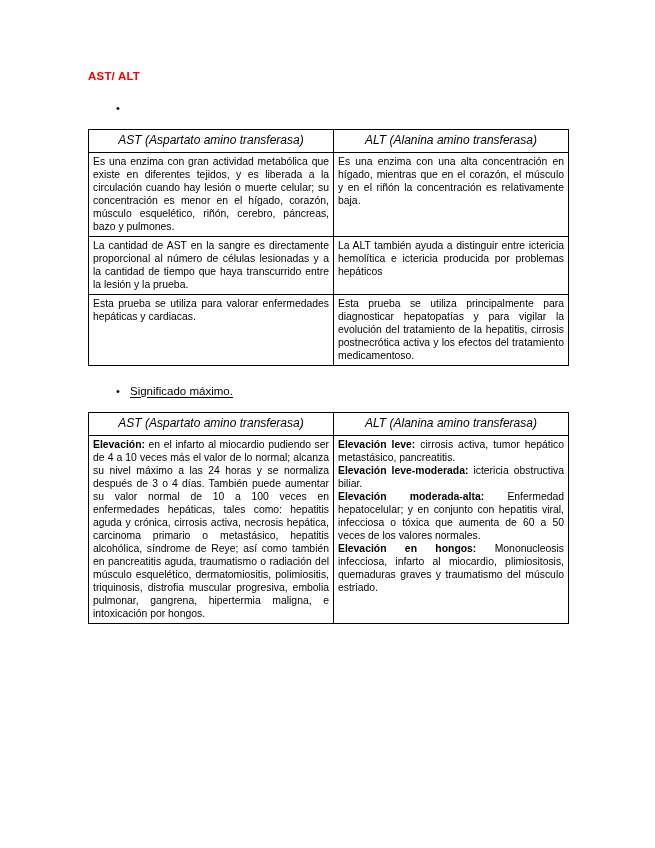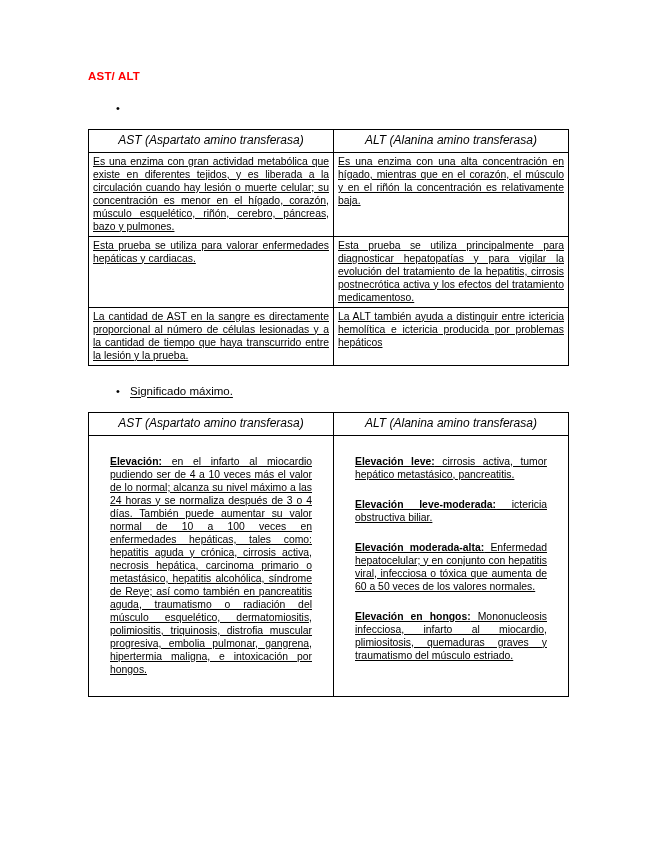--- a/index.html
+++ b/index.html
@@ -68,26 +68,25 @@
   table.doc-table th {
     text-align: center;
     font-size: 12px;
     line-height: 15px;
     padding: 3px 4px 4px 4px;
     font-style: italic;
   }
   table.doc-table td {
     text-align: justify;
     text-justify: inter-word;
-    text-decoration: underline;
   }
   col.c-ast { width: 245px; }
   col.c-alt { width: 235px; }
   .cell-p {
-    margin: 17px;
+    margin: 0;
   }
   .lbl {
     font-weight: bold;
   }
 </style>
 </head>
 <body>
 
 <div class="page">
 
@@ -107,26 +106,26 @@
         <th>AST (Aspartato amino transferasa)</th>
         <th>ALT (Alanina amino transferasa)</th>
       </tr>
     </thead>
     <tbody>
       <tr>
         <td>Es una enzima con gran actividad metabólica que existe en diferentes tejidos, y es liberada a la circulación cuando hay lesión o muerte celular; su concentración es menor en el hígado, corazón, músculo esquelético, riñón, cerebro, páncreas, bazo y pulmones.</td>
         <td>Es una enzima con una alta concentración en hígado, mientras que en el corazón, el músculo y en el riñón la concentración es relativamente baja.</td>
       </tr>
       <tr>
+        <td>La cantidad de AST en la sangre es directamente proporcional al número de células lesionadas y a la cantidad de tiempo que haya transcurrido entre la lesión y la prueba.</td>
+        <td>La ALT también ayuda a distinguir entre ictericia hemolítica e ictericia producida por problemas hepáticos</td>
+      </tr>
+      <tr>
         <td>Esta prueba se utiliza para valorar enfermedades hepáticas y cardiacas.</td>
         <td>Esta prueba se utiliza principalmente para diagnosticar hepatopatías y para vigilar la evolución del tratamiento de la hepatitis, cirrosis postnecrótica activa y los efectos del tratamiento medicamentoso.</td>
-      </tr>
-      <tr>
-        <td>La cantidad de AST en la sangre es directamente proporcional al número de células lesionadas y a la cantidad de tiempo que haya transcurrido entre la lesión y la prueba.</td>
-        <td>La ALT también ayuda a distinguir entre ictericia hemolítica e ictericia producida por problemas hepáticos</td>
       </tr>
     </tbody>
   </table>
 
   <div class="bullet-row">
     <span class="bullet-dot">•</span>
     <span class="bullet-text">Significado máximo.</span>
   </div>
 
   <table class="doc-table">

